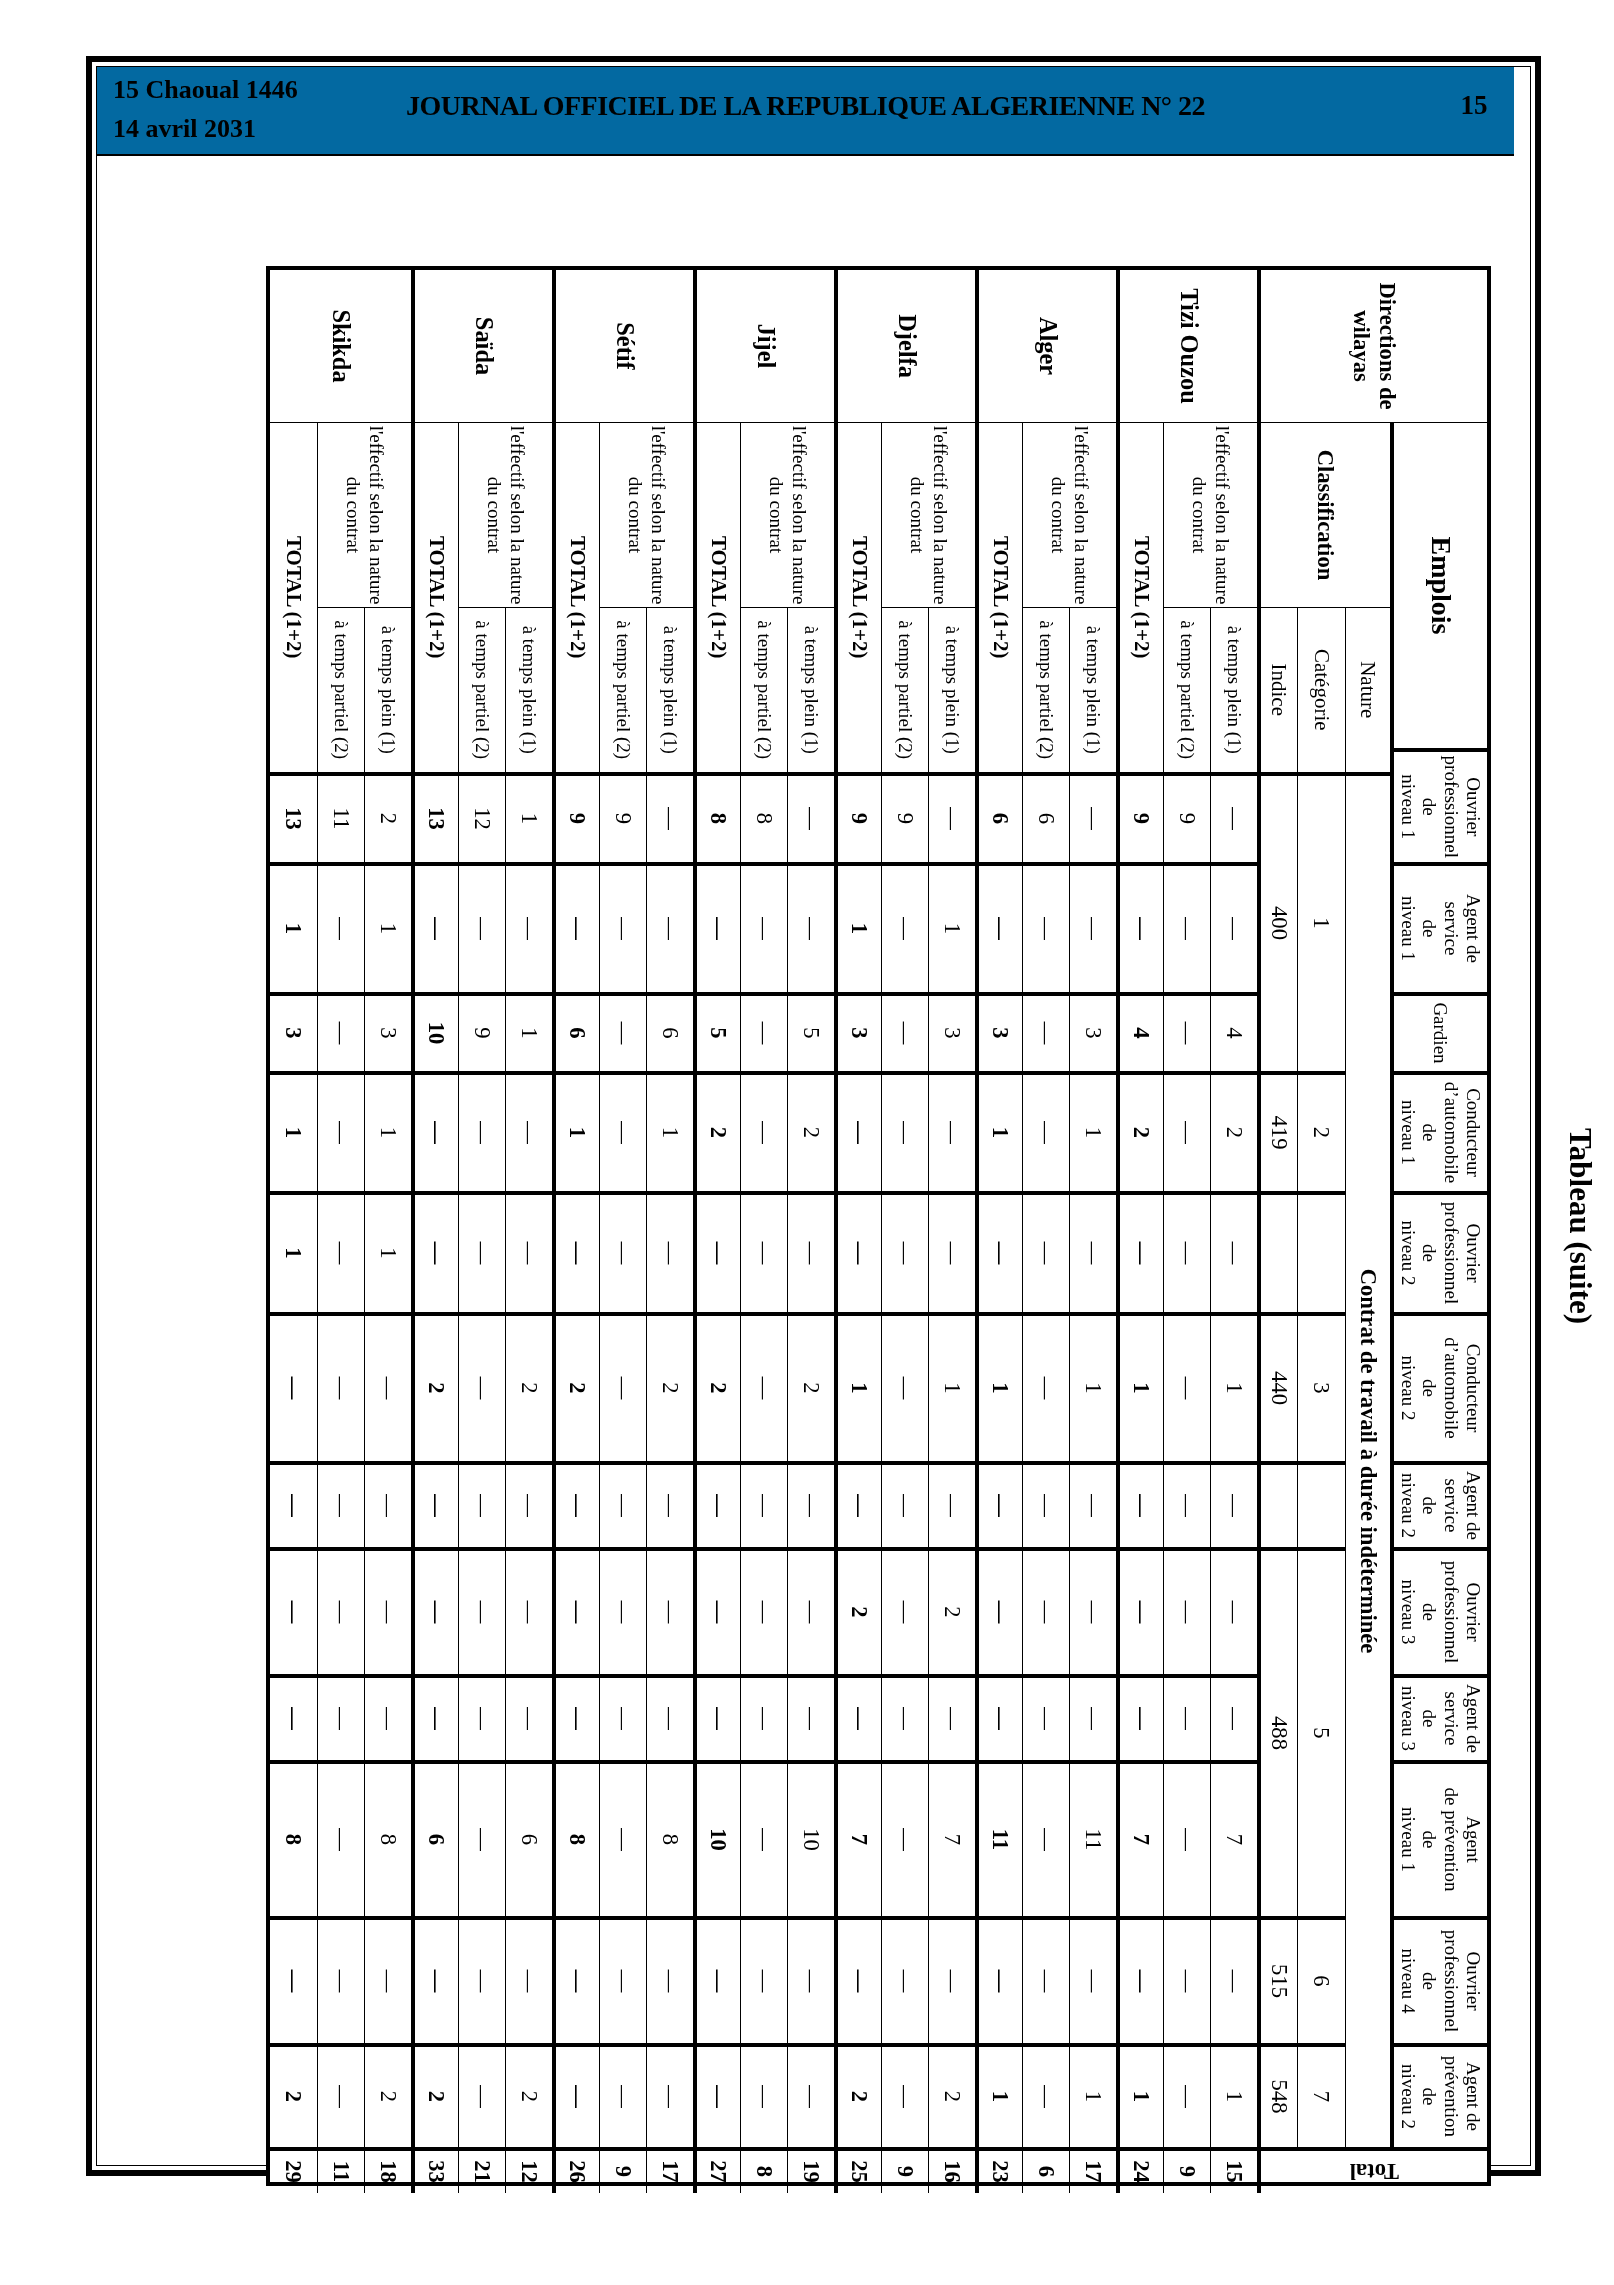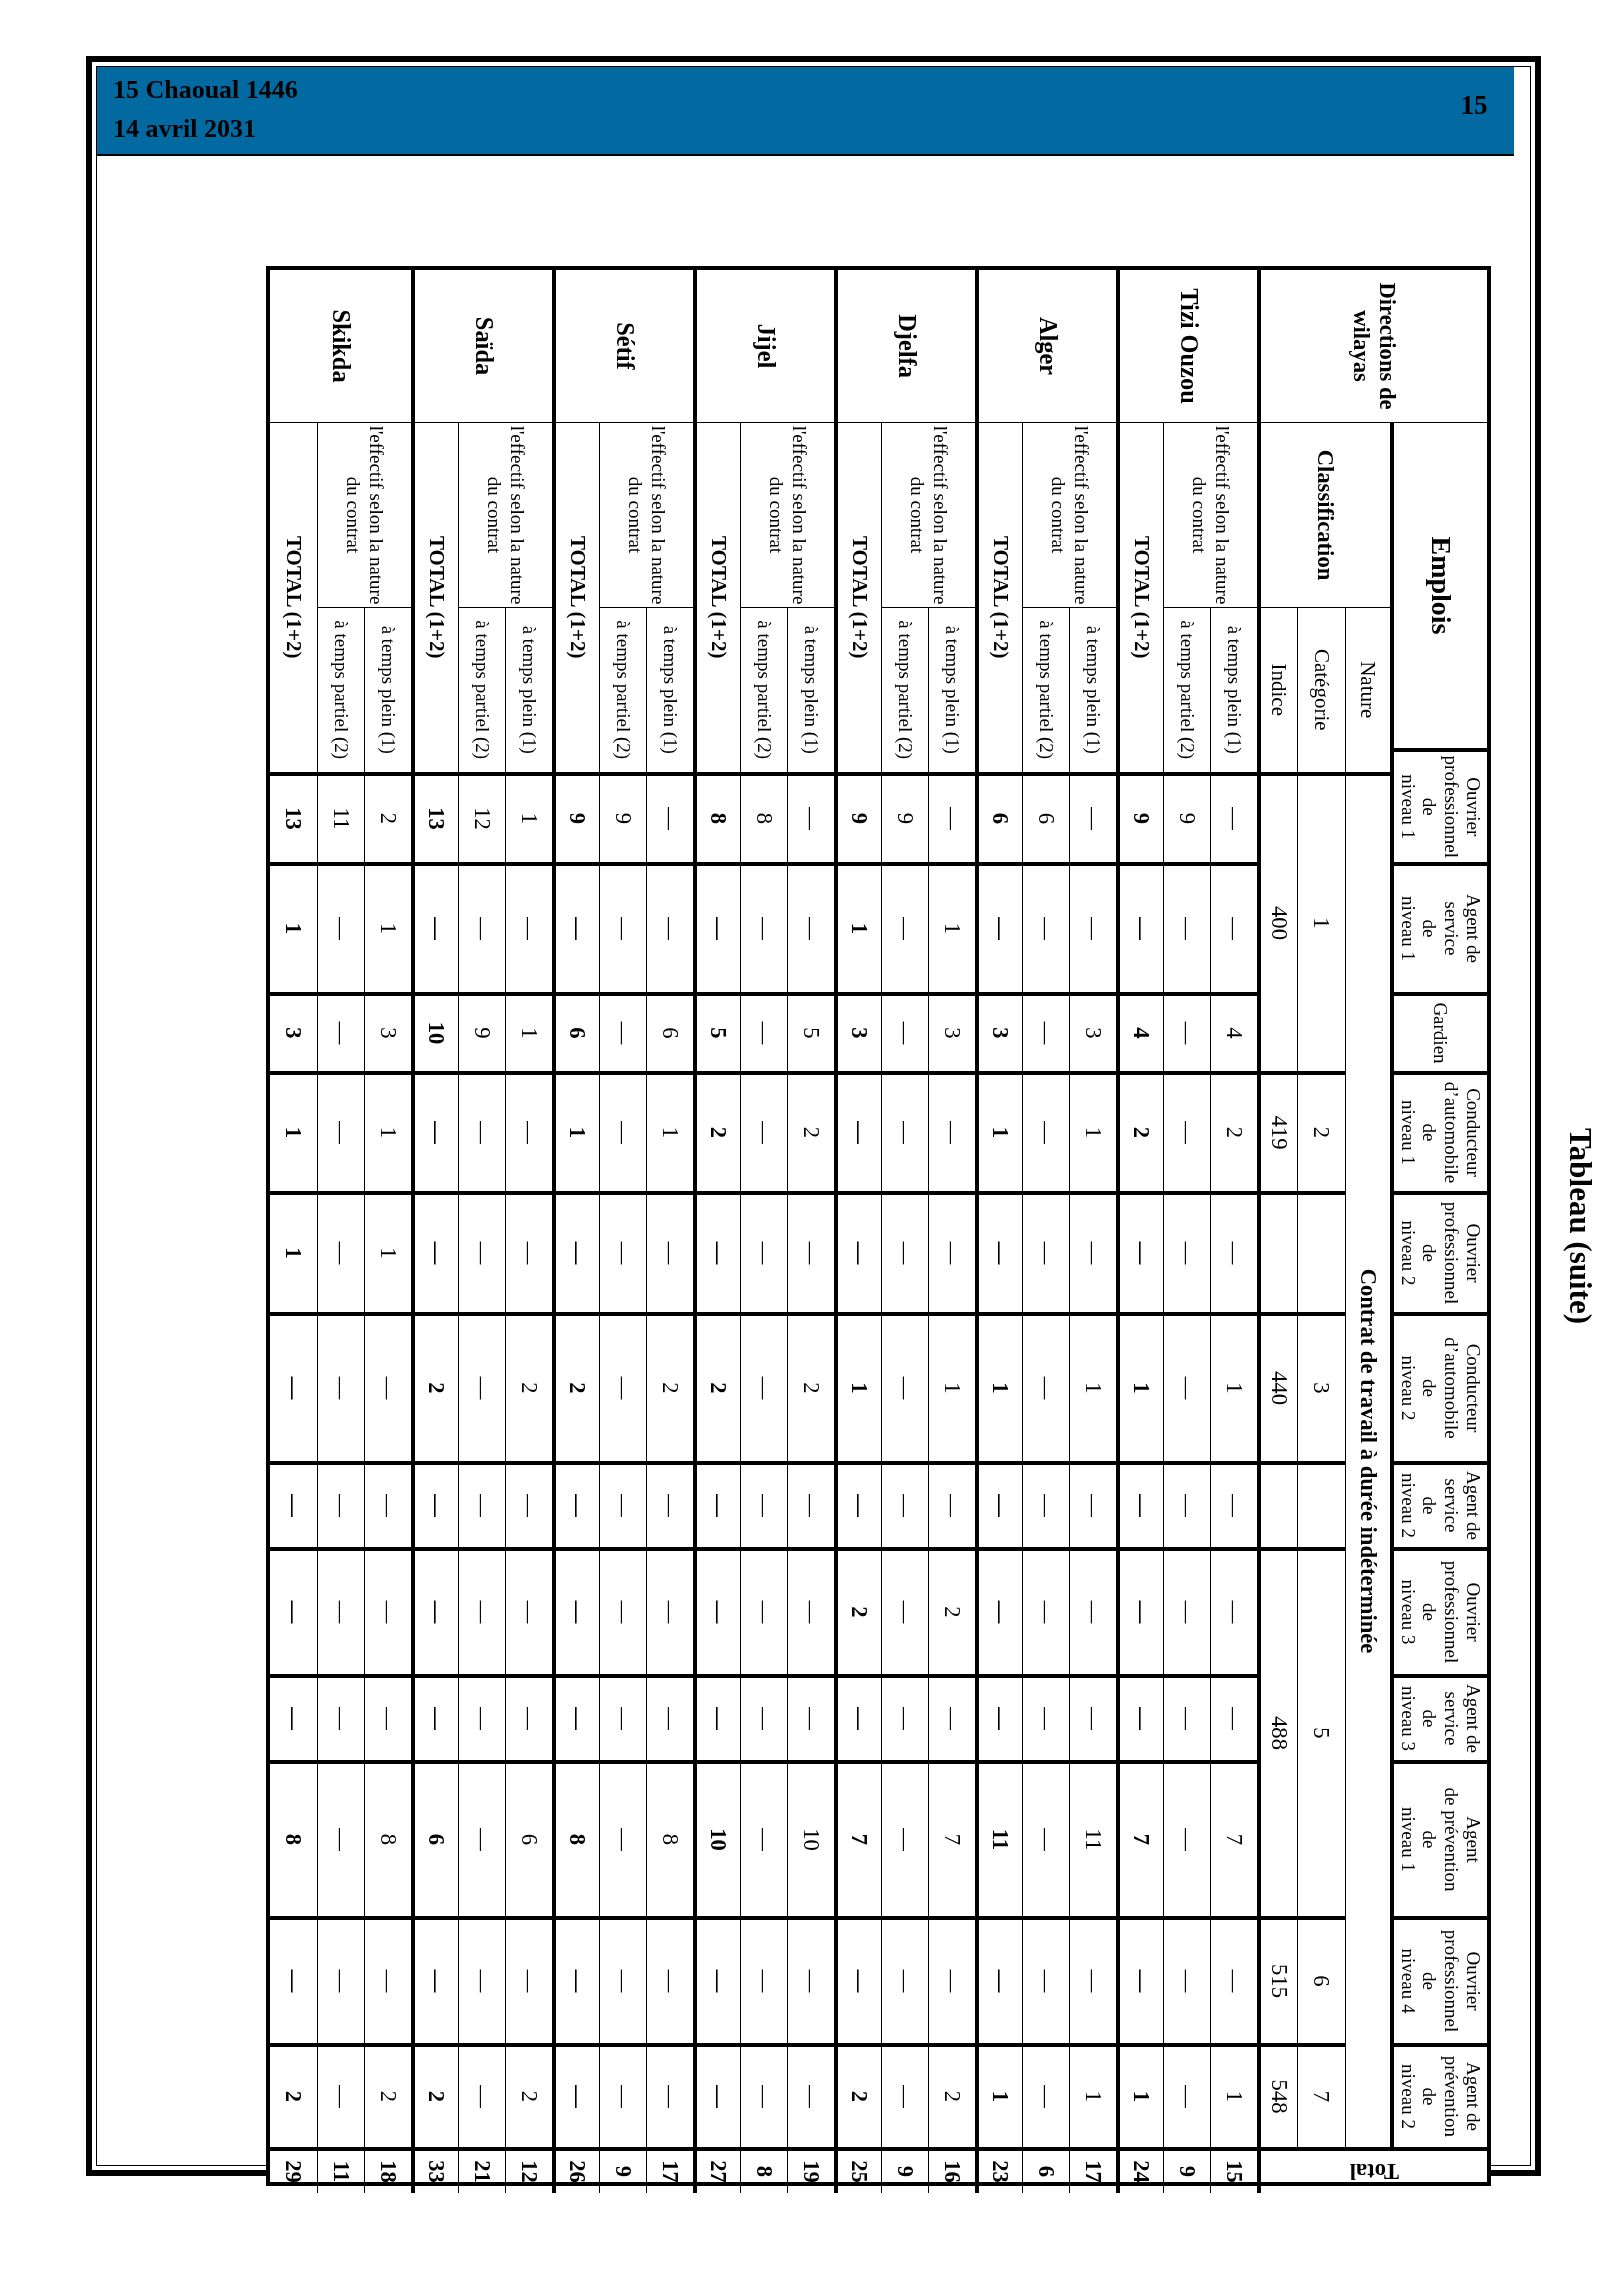--- a/index.html
+++ b/index.html
@@ -49,20 +49,21 @@
 <body>
 
 <div class="page">
   <div class="frame">
     <div class="inner">
       <div class="band">
         <div class="dates">
           <div>15 Chaoual 1446</div>
           <div>14 avril 2031</div>
         </div>
+        <div class="jtitle">JOURNAL OFFICIEL DE LA REPUBLIQUE ALGERIENNE N° 22</div>
         <div class="pnum">15</div>
       </div>
 
       <div class="rot">
         <div class="ttitle">Tableau (suite)</div>
         <div class="tbl" id="grid">
             <div class="cell hd hb" style="grid-area: 1 / 1 / span 4 / span 1;">
               <span>Directions de wilayas</span>
             </div>
             <div class="cell hd emp hr hb" style="grid-area: 1 / 2 / span 1 / span 2;">

